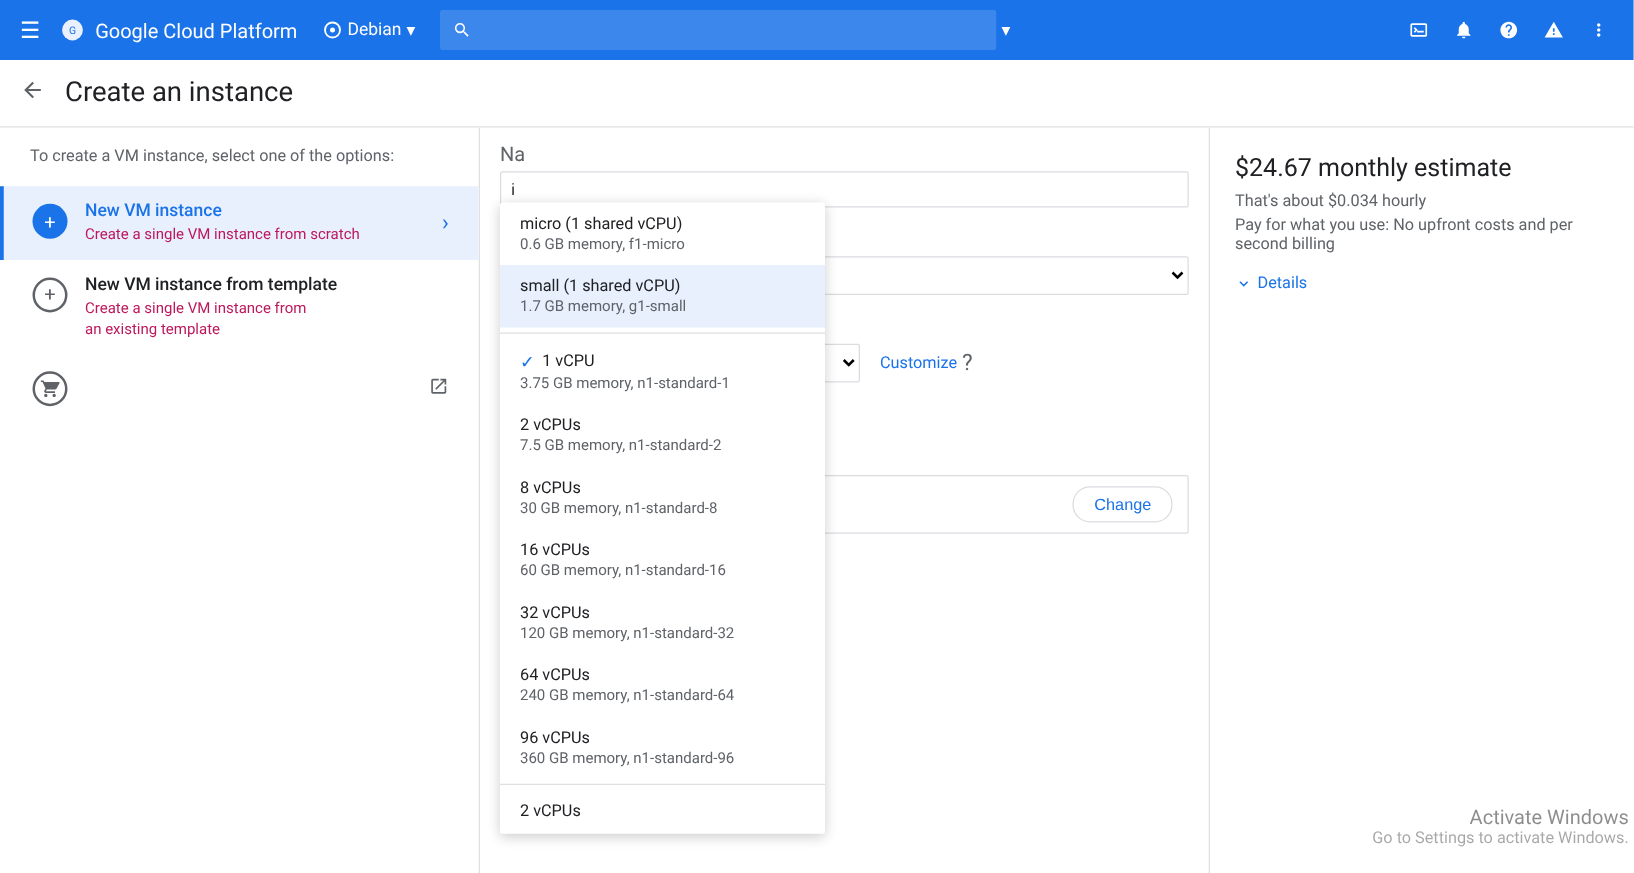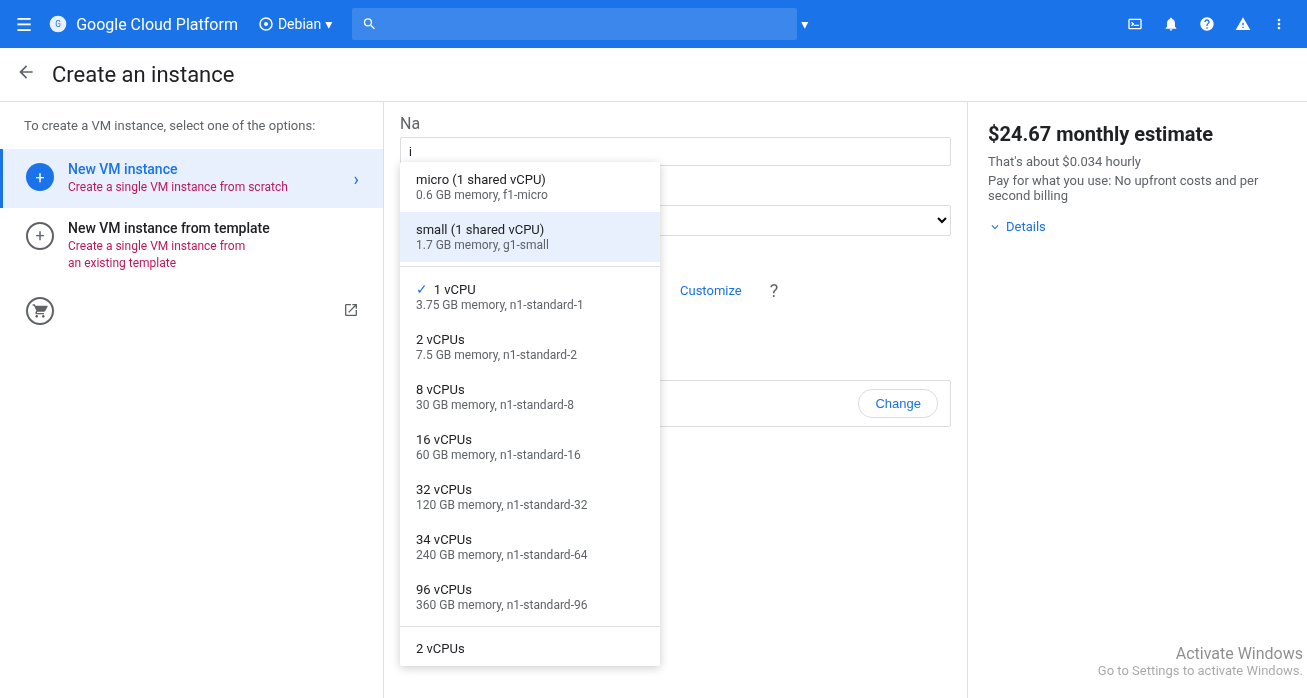--- a/index.html
+++ b/index.html
@@ -127,21 +127,21 @@
     .check-icon { color: #1a73e8; font-size: 14px; }
     .dropdown-divider { height: 1px; background: #e0e0e0; margin: 4px 0; }
 
     
     .right-panel {
       width: 340px;
       min-width: 280px;
       padding: 20px;
       border-left: 1px solid #e0e0e0;
     }
-    .cost-estimate { font-size: 20px; color: #202124; font-weight: 700; margin-bottom: 8px; }
+    .cost-estimate { font-size: 20px; color: #202124; font-weight: 400; margin-bottom: 8px; }
     .cost-hourly { font-size: 13px; color: #5f6368; margin-bottom: 4px; }
     .cost-note { font-size: 13px; color: #5f6368; margin-bottom: 16px; }
     .details-link { color: #1a73e8; font-size: 13px; cursor: pointer; display: flex; align-items: flex-end; gap: 4px; }
 
     
     .windows-watermark {
       position: absolute;
       bottom: 20px;
       right: 20px;
       text-align: right;
@@ -162,21 +162,22 @@
       width: 100%;
       border: 1px solid #dadce0;
       border-radius: 2px;
       padding: 6px 8px;
       font-size: 13px;
       color: #202124;
     }
     .form-select-row {
       display: flex;
       align-items: center;
-      gap: 24px;
+      gap: 0;
+      margin-left: 48px;
     }
     .form-select {
       border: 1px solid #dadce0;
       border-radius: 2px;
       padding: 6px 8px;
       font-size: 13px;
       background: white;
       flex: 1;
     }
     .change-btn {
@@ -400,21 +401,21 @@
         <span class="dropdown-item-title">16 vCPUs</span>
         <span class="dropdown-item-sub">60 GB memory, n1-standard-16</span>
       </div>
 
       <div class="dropdown-item">
         <span class="dropdown-item-title">32 vCPUs</span>
         <span class="dropdown-item-sub">120 GB memory, n1-standard-32</span>
       </div>
 
       <div class="dropdown-item">
-        <span class="dropdown-item-title">34 vCPUs</span>
+        <span class="dropdown-item-title">64 vCPUs</span>
         <span class="dropdown-item-sub">240 GB memory, n1-standard-64</span>
       </div>
 
       <div class="dropdown-item">
         <span class="dropdown-item-title">96 vCPUs</span>
         <span class="dropdown-item-sub">360 GB memory, n1-standard-96</span>
       </div>
       <div class="dropdown-divider"></div>
 
       <div class="dropdown-item">

